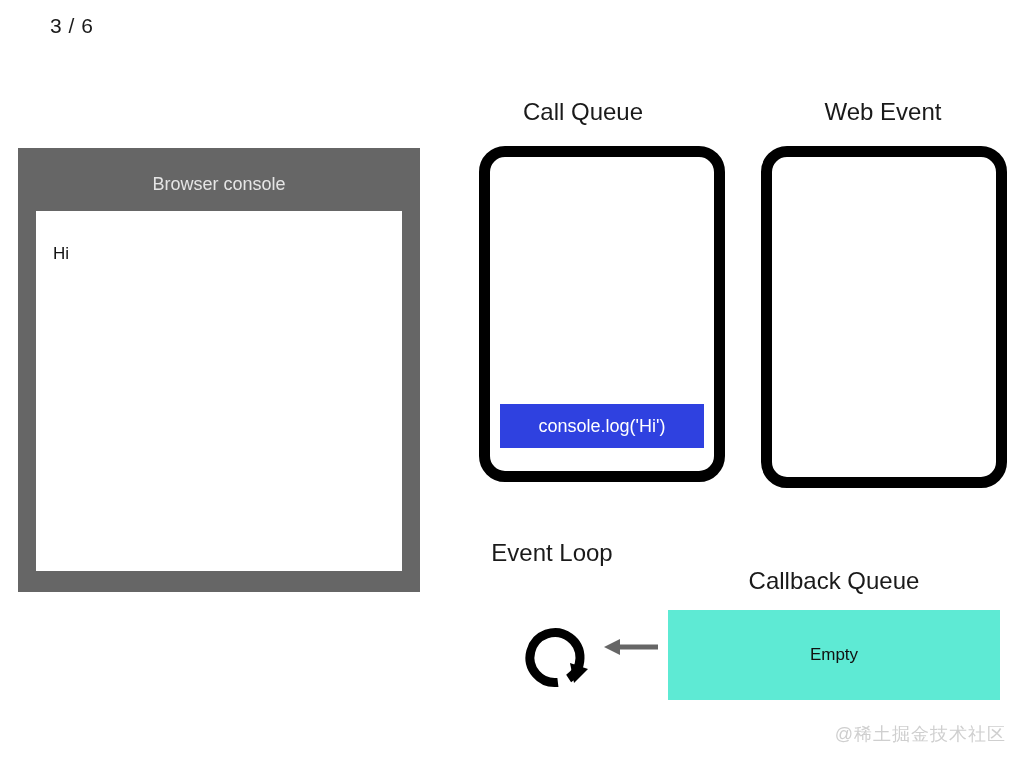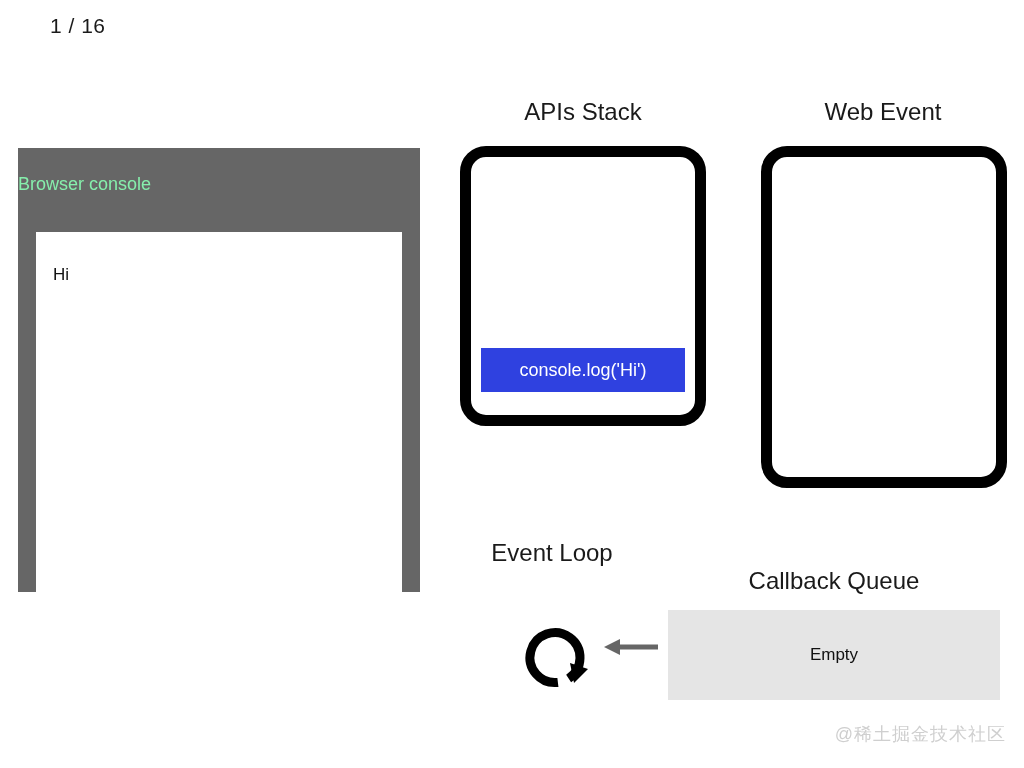--- a/index.html
+++ b/index.html
@@ -40,34 +40,33 @@
     width: 402px;
     height: 444px;
     background: #666666;
     box-sizing: border-box;
   }
   #browser-console-title {
     position: absolute;
     left: 0;
     top: 26px;
     width: 100%;
-    text-align: left;
-    color: #86efac;
+    text-align: center;
+    color: #e5e5e5;
     font-size: 18px;
     white-space: nowrap;
   }
   #browser-console-output {
     position: absolute;
     left: 18px;
     top: 63px;
     width: 366px;
     height: 360px;
     background: #ffffff;
     box-sizing: border-box;
-    margin-top: 21px;
   }
   #console-log-line {
     position: absolute;
     left: 17px;
     top: 33px;
     font-size: 17px;
     color: #111111;
     white-space: nowrap;
   }
 
@@ -102,24 +101,24 @@
 
   
   .rounded-box {
     position: absolute;
     background: #ffffff;
     border: 11px solid #000000;
     border-radius: 26px;
     box-sizing: border-box;
   }
   #call-stack-box {
-    left: 460px;
+    left: 479px;
     top: 146px;
     width: 246px;
-    height: 280px;
+    height: 336px;
   }
   #web-apis-box {
     left: 761px;
     top: 146px;
     width: 246px;
     height: 342px;
   }
 
   
   #call-stack-frames {
@@ -194,30 +193,30 @@
     color: #cfcfcf;
     white-space: nowrap;
     letter-spacing: 1px;
   }
 </style>
 </head>
 <body>
 
 <div class="stage">
 
-  <div id="slide-counter">1 / 16</div>
+  <div id="slide-counter">3 / 6</div>
 
   <div id="browser-console" style="background: rgb(102, 102, 102);">
     <div id="browser-console-title">Browser console</div>
     <div id="browser-console-output">
       <div id="console-log-line">Hi</div>
     </div>
   </div>
 
-  <div class="panel-heading" id="call-stack-heading">APIs Stack</div>
+  <div class="panel-heading" id="call-stack-heading">Call Queue</div>
 
   <div class="rounded-box" id="call-stack-box">
     <div id="call-stack-frames">
       <div class="stack-frame" style="background: rgb(47, 65, 224); color: rgb(255, 255, 255);">console.log('Hi')</div>
     </div>
   </div>
 
   <div class="panel-heading" id="web-apis-heading">Web Event</div>
 
   <div class="rounded-box" id="web-apis-box"></div>
@@ -229,19 +228,19 @@
     <polygon points="54,52 72,58 58,72" fill="#000000"></polygon>
   </svg>
 
   <svg id="queue-to-loop-arrow" viewBox="0 0 62 26">
     <line x1="58" y1="13" x2="18" y2="13" stroke="#666666" stroke-width="5"></line>
     <polygon points="4,13 20,5 20,21" fill="#666666"></polygon>
   </svg>
 
   <div class="panel-heading" id="callback-queue-heading">Callback Queue</div>
 
-  <div id="callback-queue-box" style="background: #e5e5e5;">
+  <div id="callback-queue-box" style="background: #5eead4;">
     <div id="callback-queue-status">Empty</div>
   </div>
 
   <div id="watermark">@稀土掘金技术社区</div>
 
 </div>
 
 </body></html>

